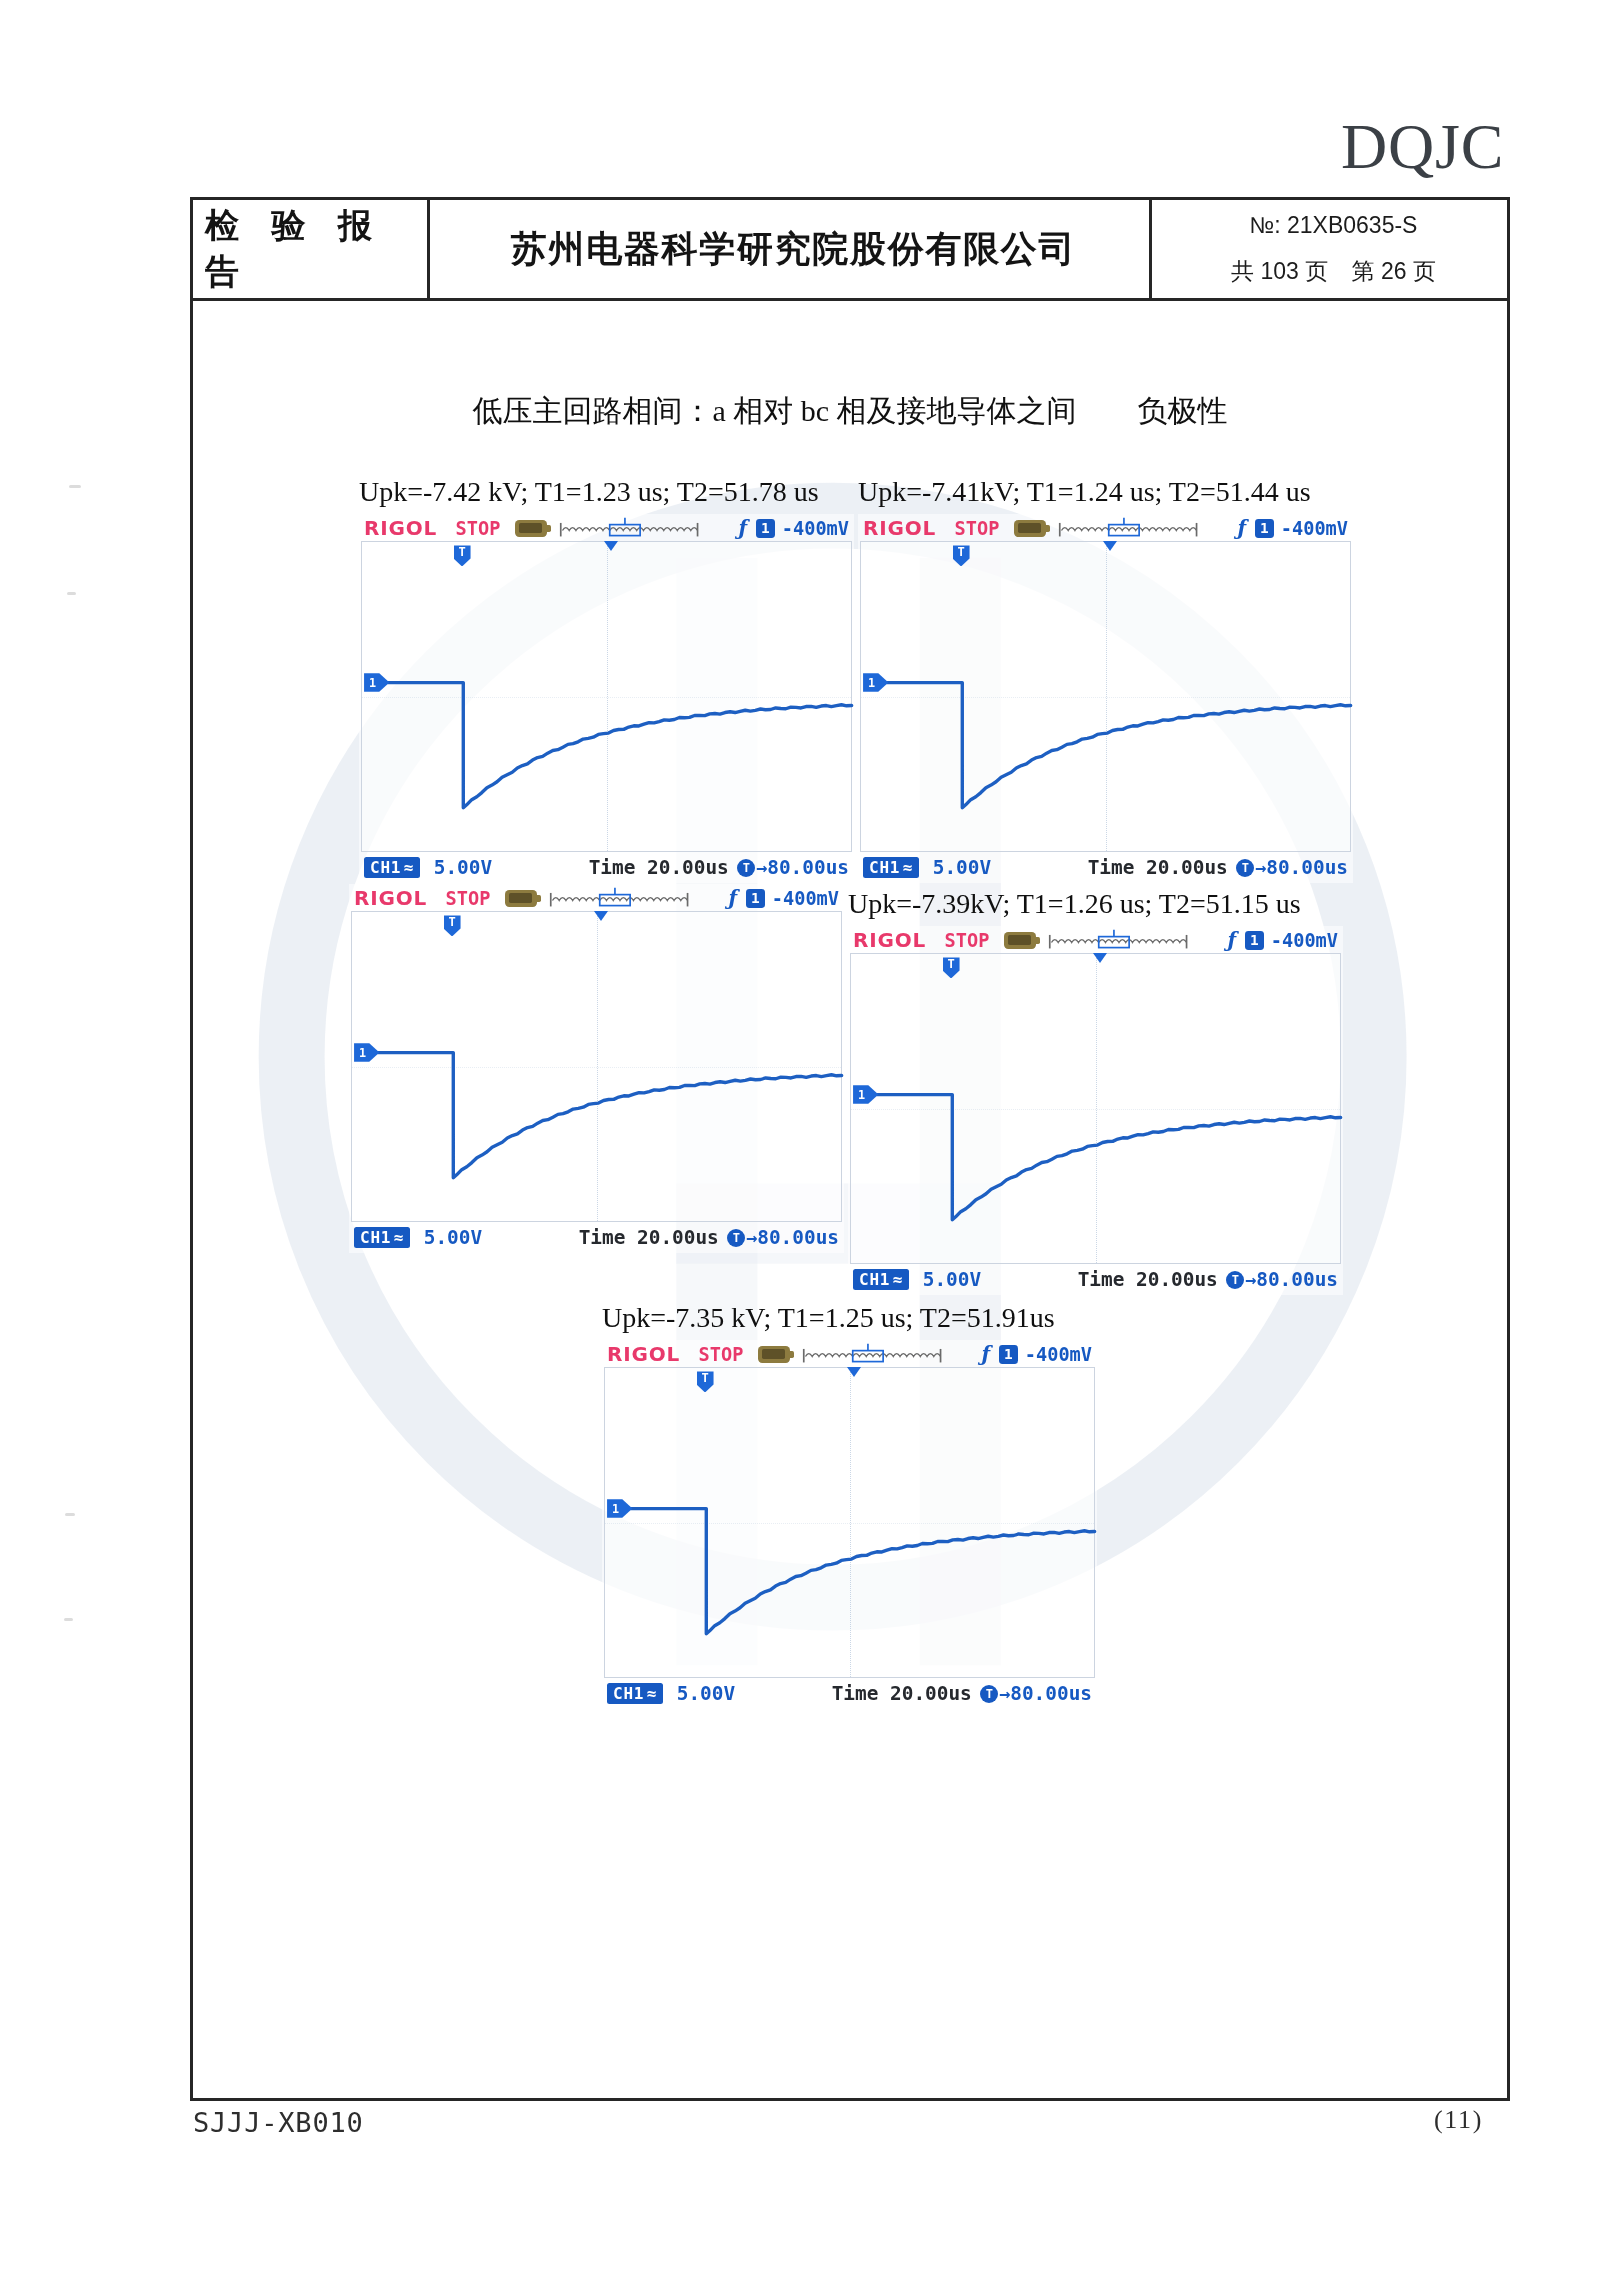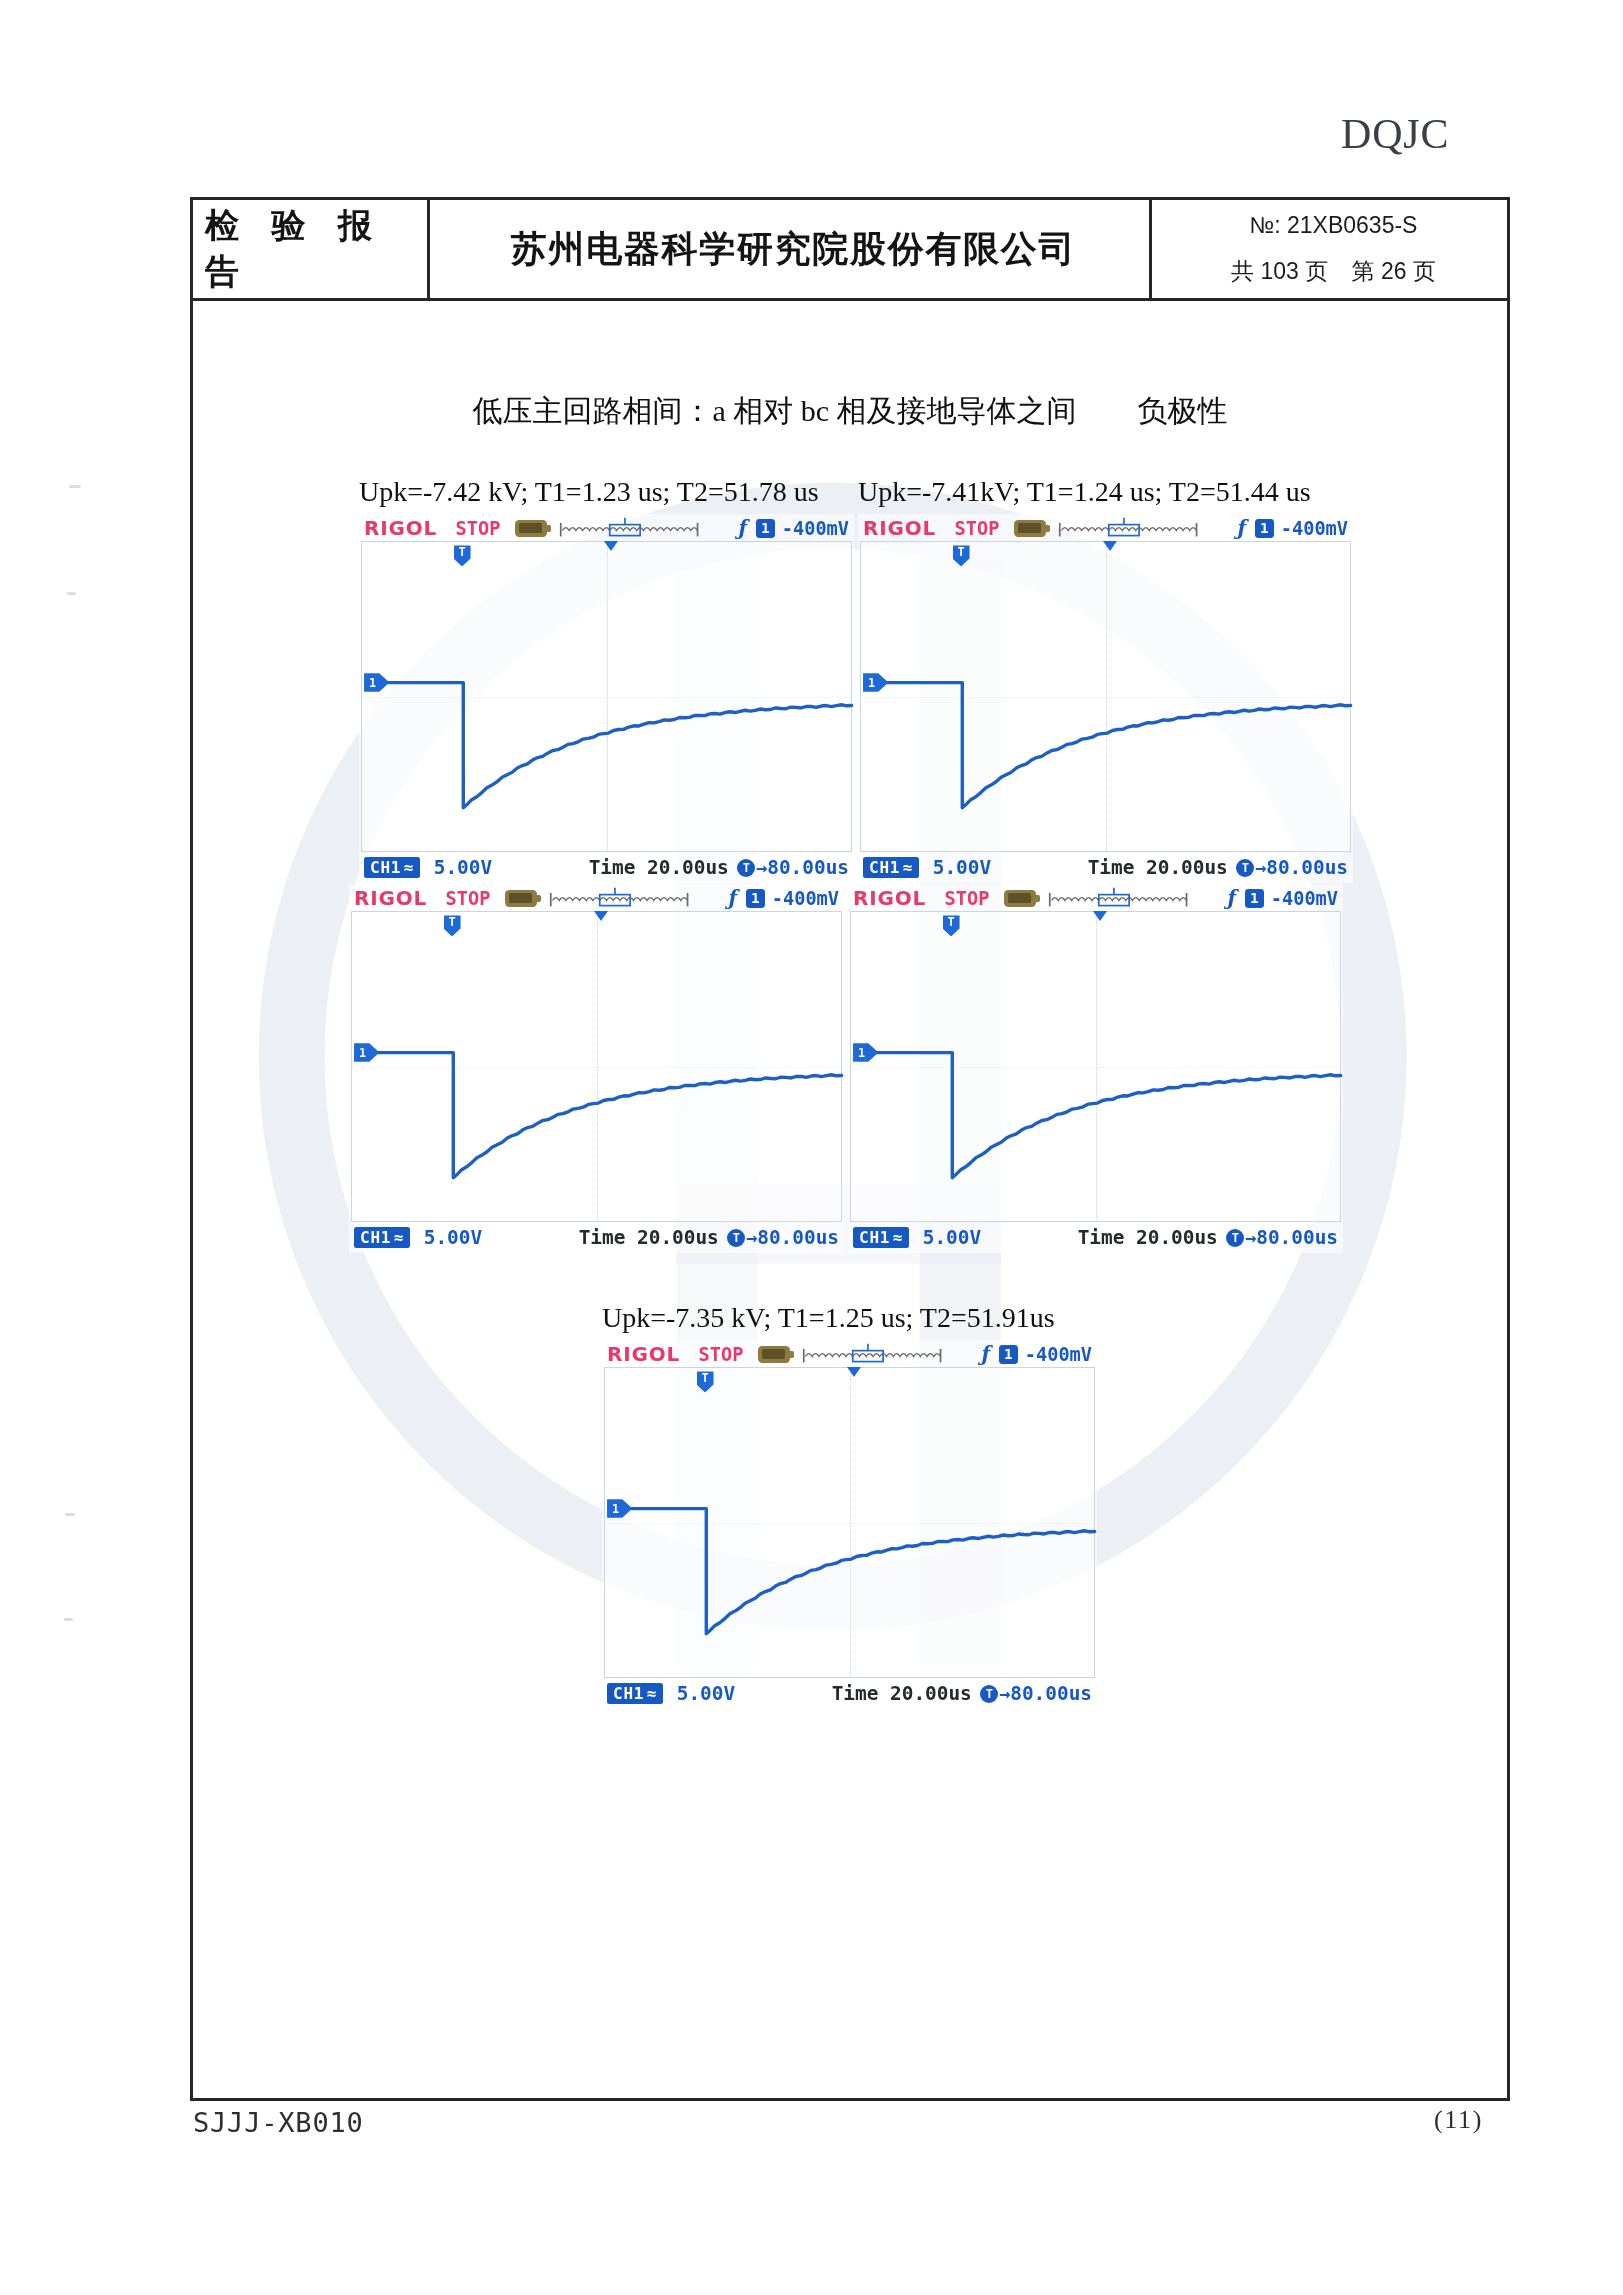--- a/index.html
+++ b/index.html
@@ -7,21 +7,21 @@
     --ink:#141414; --border:#262626;
   }
   *{margin:0;padding:0;box-sizing:border-box;}
   body{background:#e8e8e8;}
   .page{position:relative;width:1623px;height:2295px;background:#ffffff;overflow:hidden;
         font-family:"Liberation Serif",serif;color:var(--ink);}
   
   .watermark{position:absolute;left:0;top:0;pointer-events:none;}
   
   .dqjc{position:absolute;left:1341px;top:110px;font-family:"Liberation Serif",serif;
-        font-size:42px;color:#3b4046;letter-spacing:0.8px;text-align:center;}
+        font-size:64px;color:#3b4046;letter-spacing:0.8px;text-align:center;}
   
   .main-box{position:absolute;left:190px;top:197px;width:1320px;height:1904px;
             border:3.4px solid var(--border);}
   .header-row{display:flex;height:101px;border-bottom:3.4px solid var(--border);background:transparent;}
   .hcell{display:flex;align-items:center;justify-content:center;padding-left:8px;}
   .hc1{width:237px;border-right:3.4px solid var(--border);font-size:34px;font-weight:600;
        letter-spacing:12px;padding-left:12px;}
   .hc2{flex:1;border-right:3.4px solid var(--border);font-family:"Liberation Sans",sans-serif;
        font-size:36px;font-weight:600;letter-spacing:1.7px;}
   .hc3{width:355px;flex-direction:column;justify-content:center;gap:17px;
@@ -237,20 +237,21 @@
         <span class="ch-scale">5.00V</span>
         <span class="time-label">Time 20.00us</span>
         <span class="toff-icon">T</span>
         <span class="toff-arrow">→</span>
         <span class="toff-value">80.00us</span>
       </div>
     </div>
   </div>
 
   <div class="scope-wrap" style="left: 848px; top: 884px;">
+    <div class="caption">Upk=-7.39kV; T1=1.26 us; T2=51.15 us</div>
     <div class="osc">
       <div class="osc-header">
         <span class="brand">RIGOL</span>
         <span class="status">STOP</span>
         <span class="battery"></span>
         <svg class="preview" width="152" height="24" viewBox="0 0 180 28">
           <path class="pv-squiggle" fill="none" stroke="#6a6a6a" stroke-width="1.6" d="M10,17 q4,-7 8,0 q4,-7 8,0 q4,-7 8,0 q4,-7 8,0 q4,-7 8,0 q4,-7 8,0 q4,-7 8,0 q4,-7 8,0 q4,-7 8,0 q4,-7 8,0 q4,-7 8,0 q4,-7 8,0 q4,-7 8,0 q4,-7 8,0 q4,-7 8,0 q4,-7 8,0 q4,-7 8,0 q4,-7 8,0 q4,-7 8,0 q4,-7 8,0"></path>
           <line x1="8" y1="8" x2="8" y2="24" stroke="#6a6a6a" stroke-width="2"></line>
           <line x1="170" y1="8" x2="170" y2="24" stroke="#6a6a6a" stroke-width="2"></line>
           <rect x="66" y="10" width="36" height="13" fill="none" stroke="#1e68d8" stroke-width="2"></rect>

